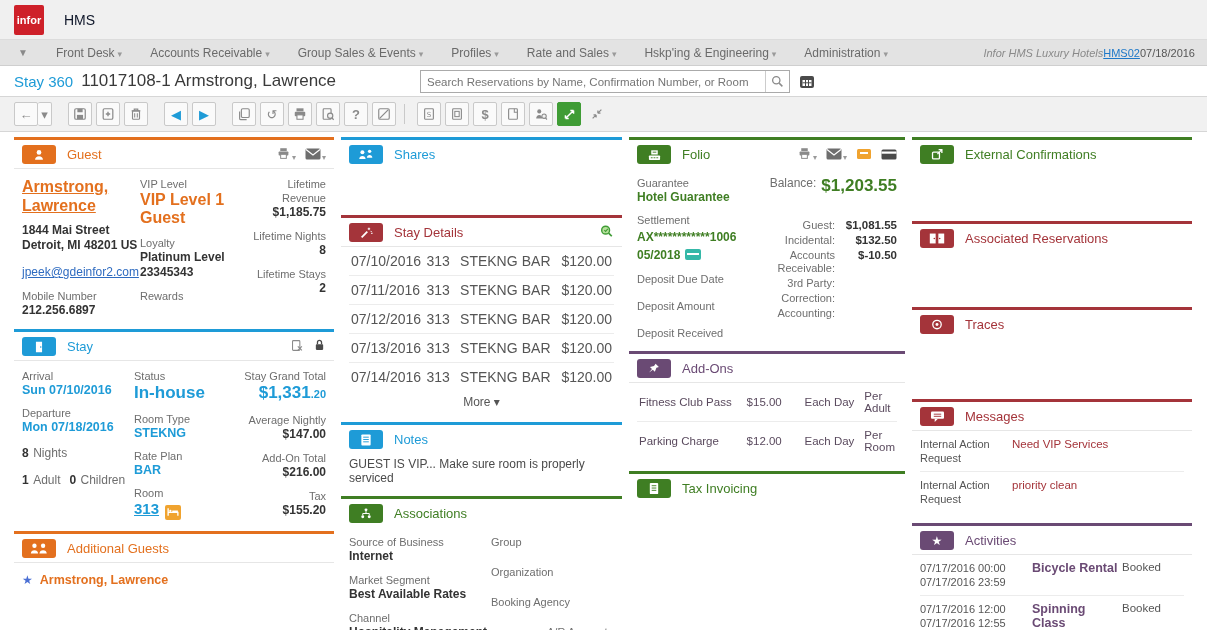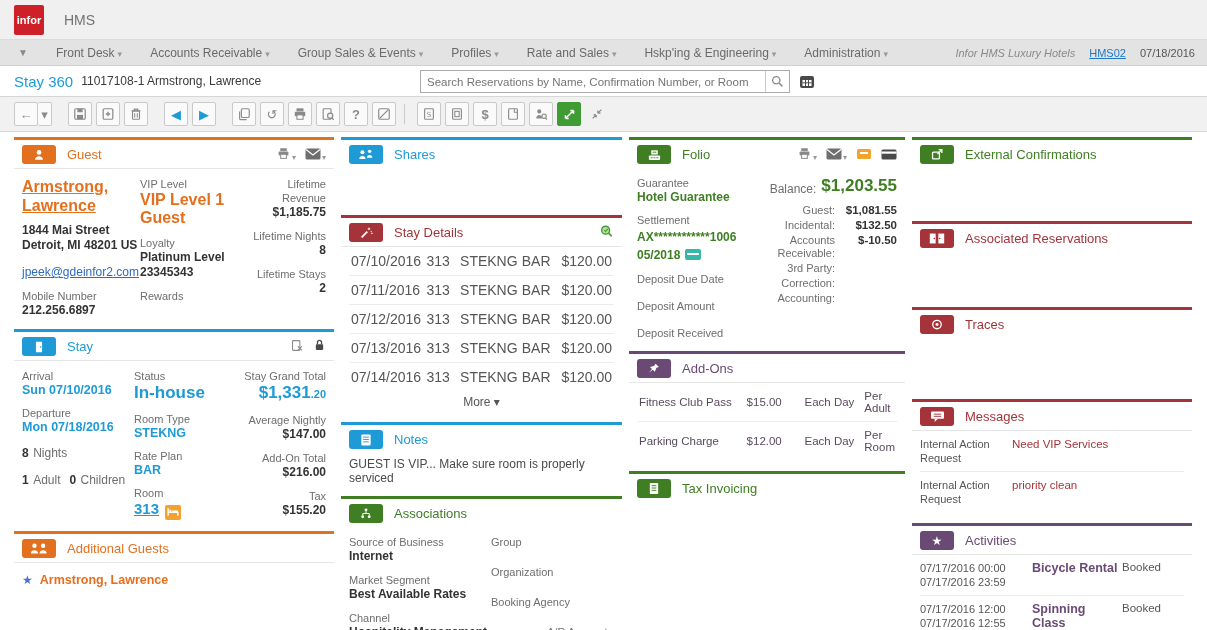--- a/index.html
+++ b/index.html
@@ -4,34 +4,34 @@
 <style>
   * { margin:0; padding:0; box-sizing:border-box; }
   html,body { width:1207px; height:630px; background:#fff; overflow:hidden;
               font-family:"Liberation Sans", sans-serif; }
   
   .topband { height:40px; background:#f0f0f0; border-bottom:1px solid #dcdcdc;
              display:flex; align-items:center; }
   .logo { width:30px; height:30px; background:#ce2029; color:#fff; margin-left:14px;
           display:flex; align-items:center; justify-content:center;
           font-size:11px; font-weight:bold; border-radius:2px; }
-  .product { margin-left:20px; font-size:14px; color:#737373; }
+  .product { margin-left:20px; font-size:14px; color:#0f172a; }
   .menuband { height:26px; background:#e3e3e3; border-bottom:1px solid #cfcfcf;
               display:flex; align-items:center; font-size:12px; color:#6a6a6a; }
   .menucaret { margin-left:18px; color:#8a8a8a; font-size:10px; cursor:pointer; }
   .menuitem { margin-left:28px; cursor:pointer; white-space:nowrap; }
   .menuitem .mc { font-size:9px; color:#9a9a9a; margin-left:3px; }
-  .menuright { margin-left:auto; margin-right:12px; display:flex; align-items:center; gap:14px; font-size:11px; }
+  .menuright { margin-left:auto; margin-right:12px; display:flex; align-items:center; gap:0; font-size:11px; }
   .prop { font-style:italic; color:#8a8a8a; }
   .hmslink { color:#1e78c8; text-decoration:underline; cursor:pointer; }
   .hdate { color:#555; }
   
   .ctxrow { height:30px; background:#fff; display:flex; align-items:center; }
   .view360 { margin-left:14px; font-size:15px; color:#1e9bd7; }
-  .resno { margin-left:8px; font-size:12px; color:#3a3a3a; }
+  .resno { margin-left:8px; font-size:17px; color:#3a3a3a; }
   .searchwrap { position:absolute; left:420px; top:70px; display:flex; align-items:center; }
   .searchbox { width:370px; height:23px; border:1px solid #aaa; background:#fff;
                display:flex; align-items:center; }
   .searchbox input { flex:1; border:none; outline:none; font-size:11.5px; color:#555;
                      padding:0 6px; font-family:"Liberation Sans", sans-serif; }
   .searchbtn { width:24px; height:21px; border-left:1px solid #ccc; display:flex;
                align-items:center; justify-content:center; cursor:pointer; background:#fff; }
   .calbtn { margin-left:9px; cursor:pointer; display:flex; }
   
   .toolbar { height:36px; background:#f1f1f1; border-top:1px solid #d6d6d6;
@@ -576,21 +576,21 @@
           <div class="fc1">
             <div class="lbl">Guarantee</div>
             <div class="greenbold grp">Hotel Guarantee</div>
             <div class="lbl">Settlement</div>
             <div class="grp"><span class="greenbold">AX************1006 05/2018</span><span class="cardicon-teal"></span></div>
             <div class="lbl grp" style="margin-bottom:13px">Deposit Due Date</div>
             <div class="lbl grp" style="margin-bottom:13px">Deposit Amount</div>
             <div class="lbl">Deposit Received</div>
           </div>
           <div class="fc2">
-            <div class="fline" style="align-items:flex-end;margin-bottom:8px">
+            <div class="fline" style="align-items:flex-start;margin-bottom:23px">
               <span class="lbl" style="font-size:12px;margin-right:5px">Balance:</span>
               <span class="gbig">$1,203</span>
                 <span class="gbig cents">.55</span>
             </div>
             <div class="fline">
                 <span class="fll">Guest:</span>
                 <span class="flv">$1,081.55</span>
               </div>
             <div class="fline">
                 <span class="fll">Incidental:</span>

